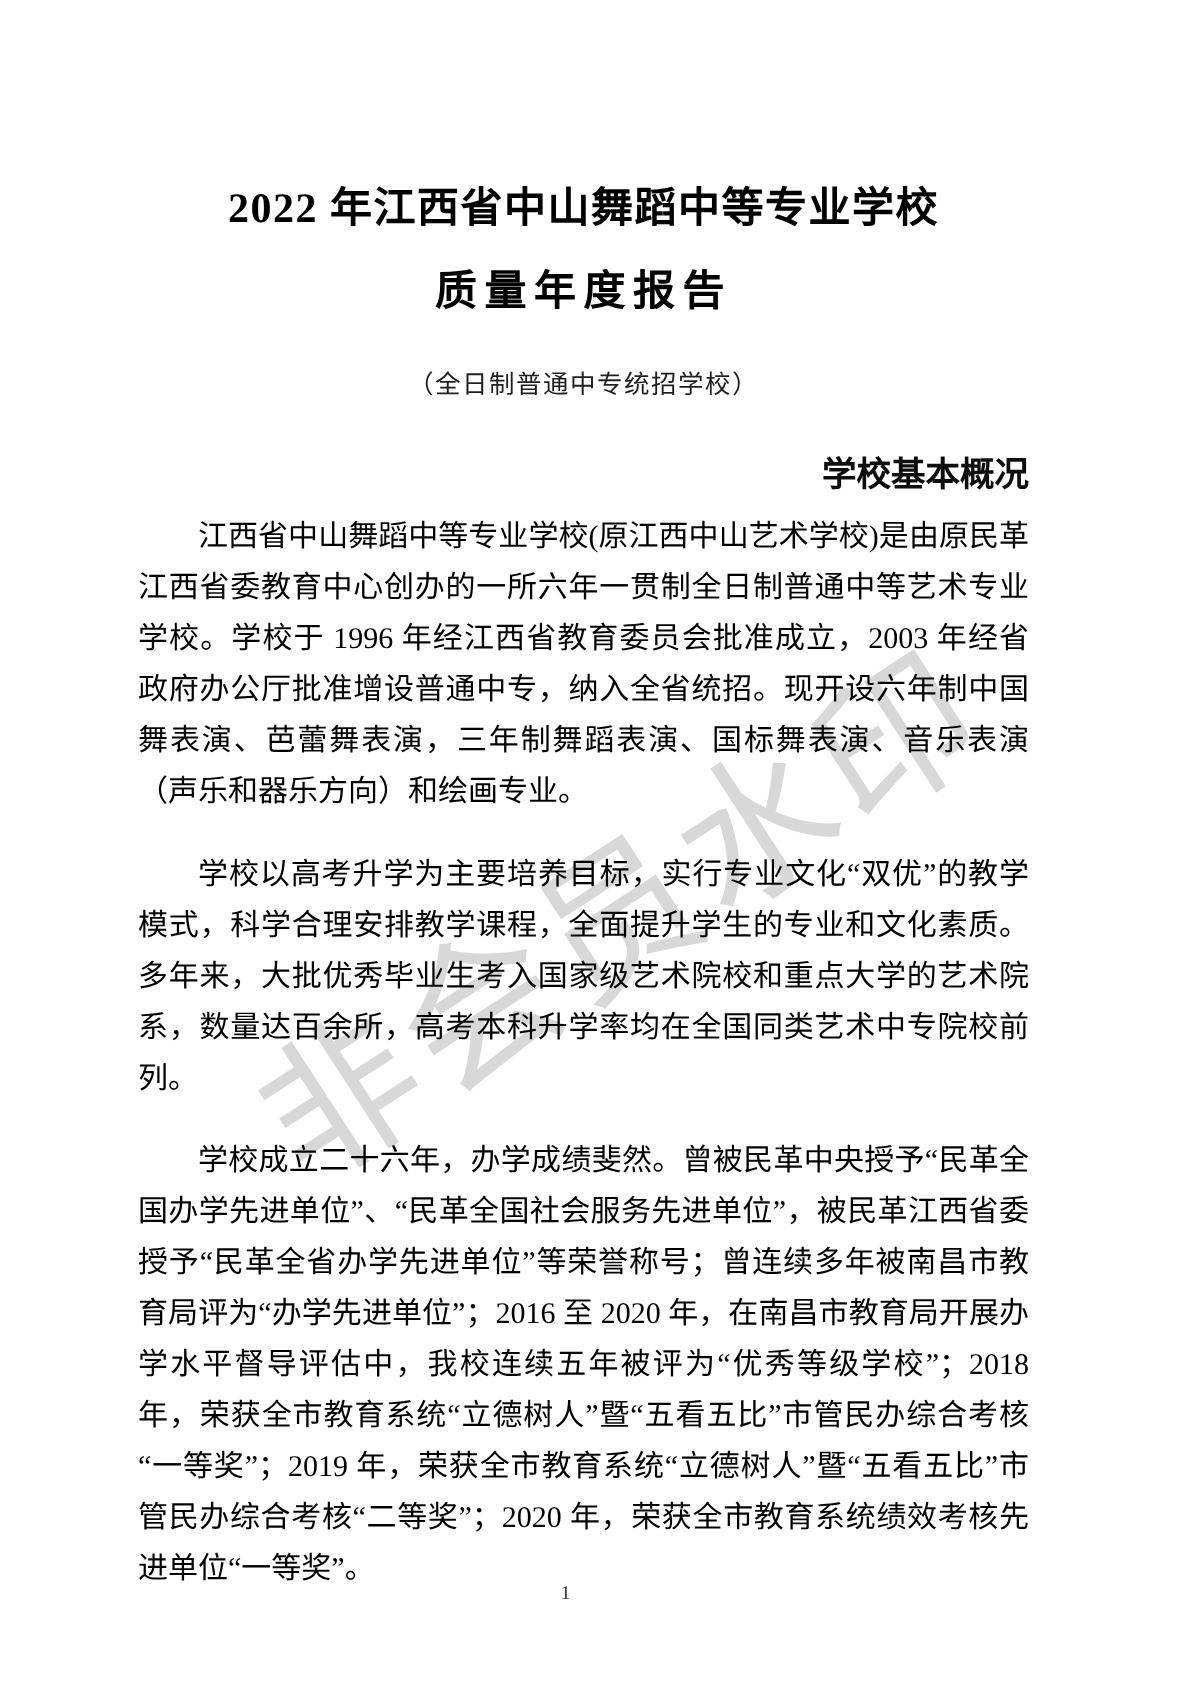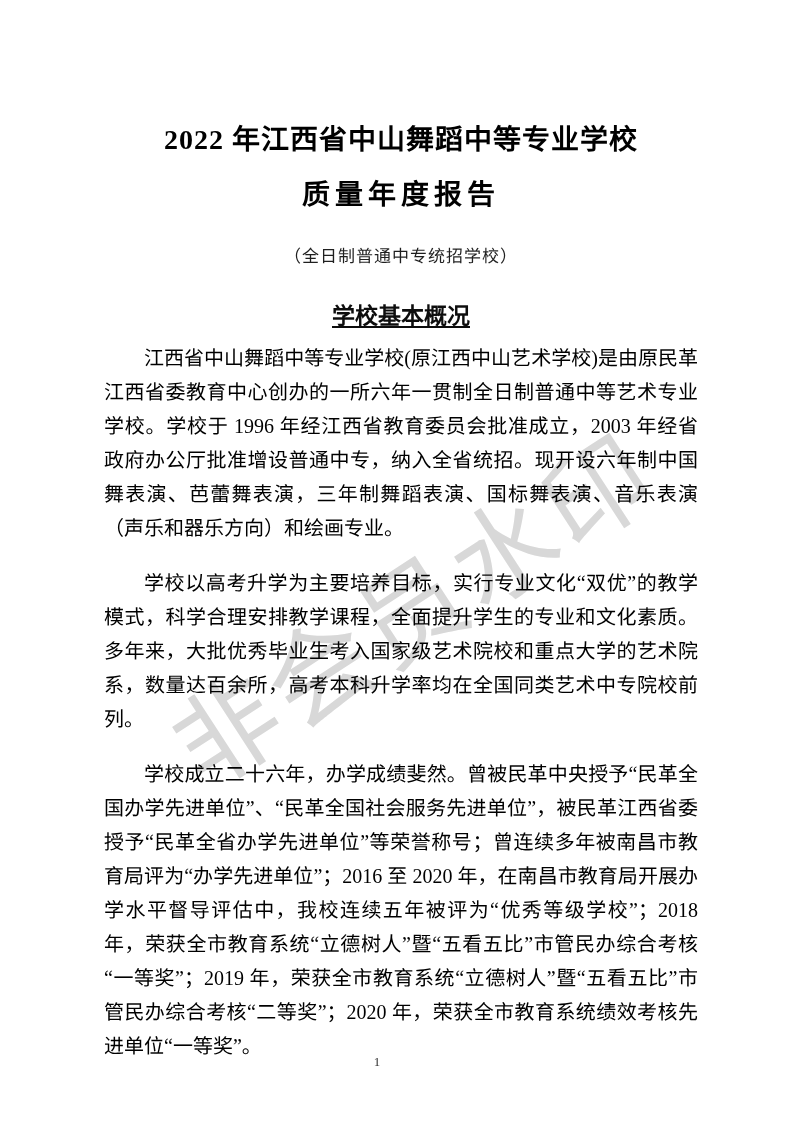--- a/index.html
+++ b/index.html
@@ -28,21 +28,21 @@
     font-size: 104px;
     letter-spacing: 6px;
     color: #d8d8d8;
     transform: rotate(-33deg);
     transform-origin: center center;
     user-select: none;
     pointer-events: none;
   }
   .content {
     position: absolute;
-    left: 104px;
+    left: 92px;
     top: 0;
     width: 594px;
     z-index: 1;
   }
   .doc-title {
     margin: 0;
     padding-top: 112px;
     text-align: center;
     font-weight: 700;
     font-size: 28px;
@@ -58,27 +58,26 @@
   }
   .subtitle {
     margin-top: 20px;
     text-align: center;
     font-size: 17px;
     letter-spacing: 1px;
     color: #1f1f1f;
   }
   .section-heading {
     margin: 36px 0 0 0;
-    text-align: center;
+    text-align: right;
     font-size: 23px;
     font-weight: 700;
     line-height: 28px;
     color: #0d0d0d;
     letter-spacing: 0px;
-    text-decoration: underline;
   }
   .body-para {
     margin: 0;
     font-size: 20px;
     line-height: 34px;
     text-align: justify;
     text-indent: 2em;
     color: #000000;
   }
   .body-para.first {

